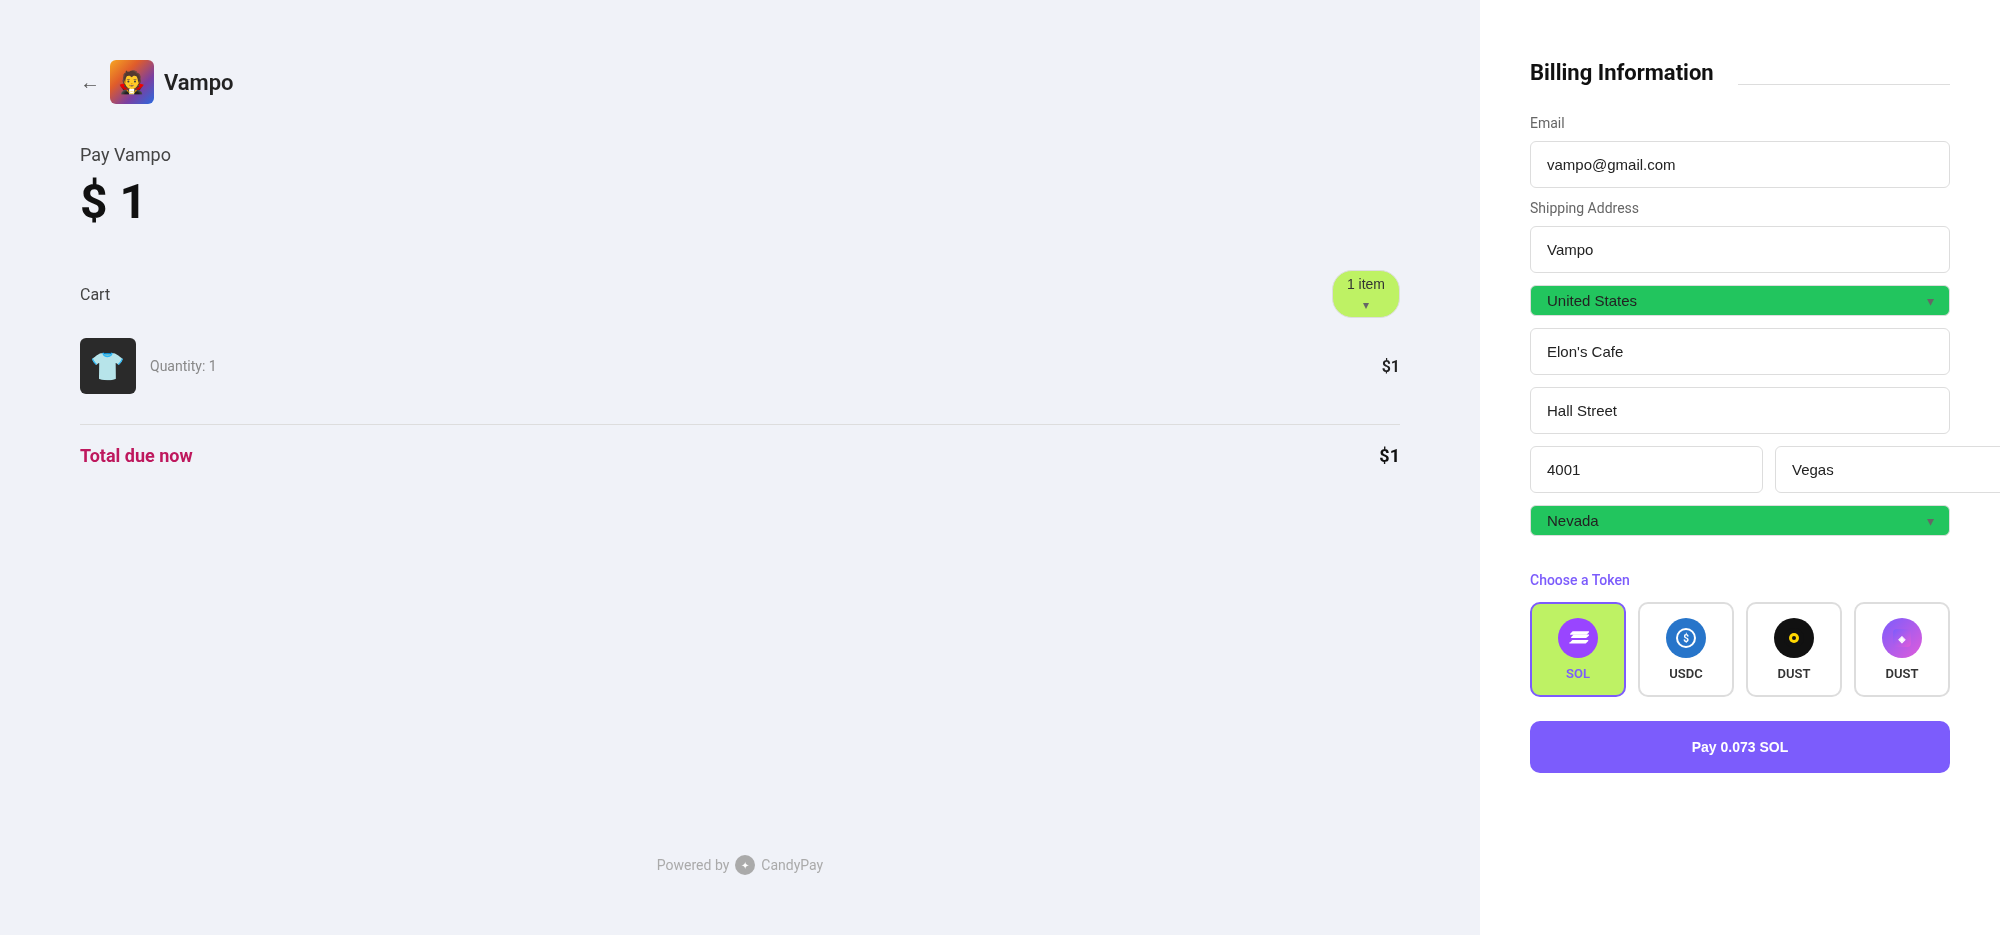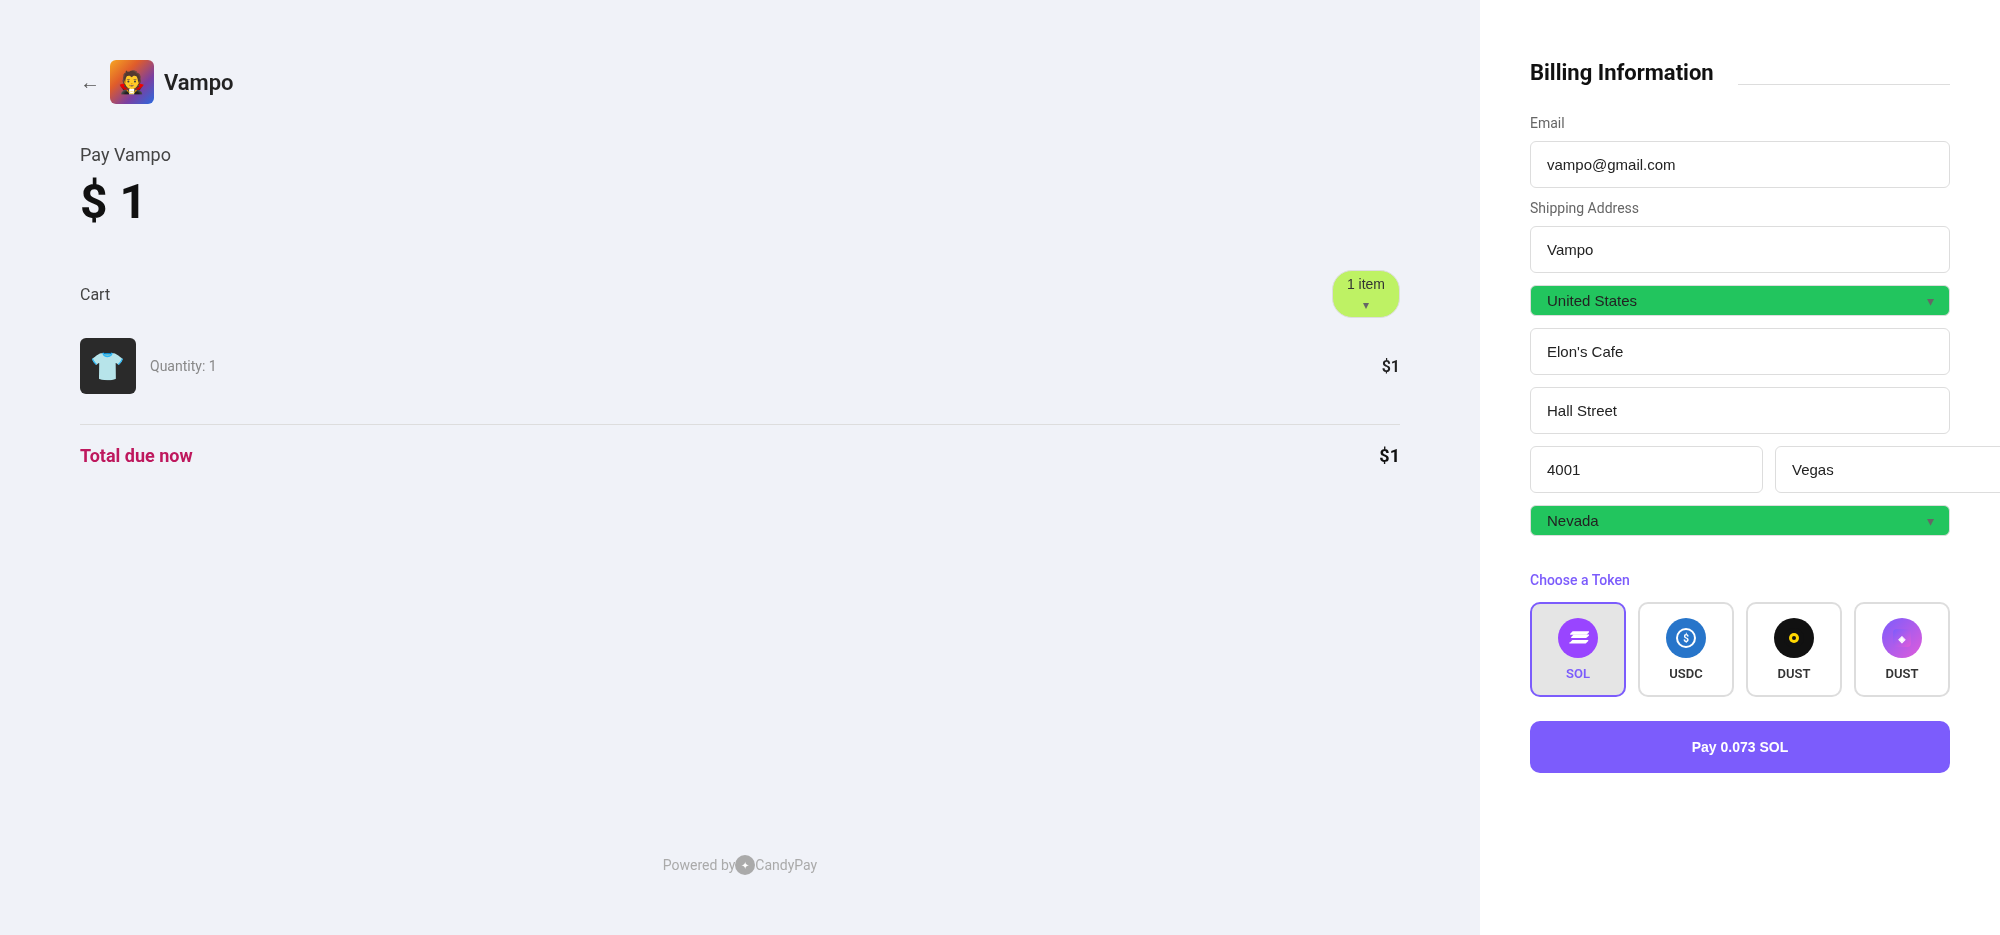--- a/index.html
+++ b/index.html
@@ -171,21 +171,21 @@
 
     .powered-by {
       margin-top: auto;
       padding-top: 60px;
       text-align: right;
       color: #aaa;
       font-size: 14px;
       display: flex;
       align-items: center;
       justify-content: center;
-      gap: 0;
+      gap: 6px;
     }
 
     .candypay-logo {
       width: 20px;
       height: 20px;
       border-radius: 50%;
       background: #aaa;
       display: inline-flex;
       align-items: center;
       justify-content: center;
@@ -314,21 +314,21 @@
       display: flex;
       flex-direction: column;
       align-items: center;
       gap: 8px;
       cursor: pointer;
       background: white;
     }
 
     .token-card.selected {
       border-color: #7c5cfc;
-      background: #e5e5e5;
+      background: #bef264;
       justify-content: center;
     }
 
     .token-icon {
       width: 40px;
       height: 40px;
       border-radius: 50%;
       display: flex;
       align-items: center;
       justify-content: center;

